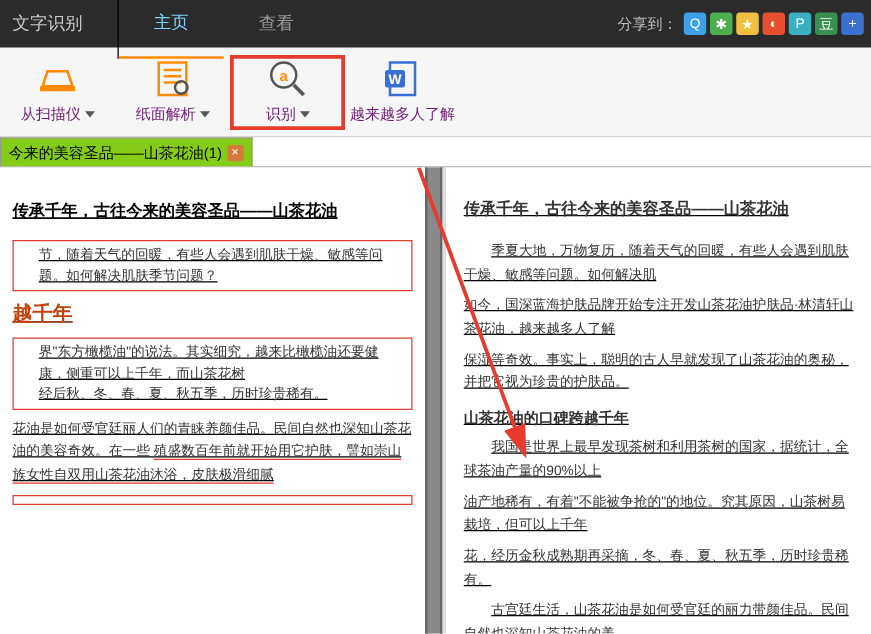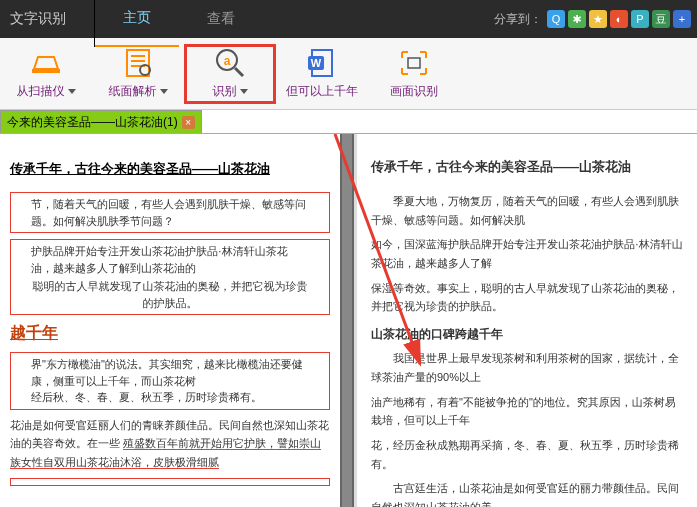--- a/index.html
+++ b/index.html
@@ -13,21 +13,21 @@
 .share-icon { width: 18px; height: 18px; border-radius: 3px; display: flex; align-items: center; justify-content: center; font-size: 11px; color: #fff; }
 .toolbar { background: #f6f6f6; height: 72px; display: flex; align-items: center; border-bottom: 1px solid #ccc; }
 .tool-btn { display: flex; flex-direction: column; align-items: center; justify-content: center; min-width: 92px; height: 60px; cursor: pointer; }
 .tool-btn .icon-wrap { height: 32px; display: flex; align-items: center; justify-content: center; }
 .tool-btn .label { font-size: 12px; color: #701a75; margin-top: 4px; display: flex; align-items: center; gap: 3px; }
 .tool-btn.selected { border: 3px solid #e63b2e; }
 .caret { width: 0; height: 0; border-left: 4px solid transparent; border-right: 4px solid transparent; border-top: 5px solid #555; }
 .tab-strip { background: #fff; height: 24px; border-bottom: 1px solid #aaa; display: flex; align-items: flex-end; padding-left: 0; }
 .doc-tab { background: #84cc16; border: 1px solid #999; border-bottom: none; padding: 3px 6px 2px 6px; font-size: 12px; display: flex; align-items: center; gap: 4px; }
 .doc-tab .close-x { width: 13px; height: 13px; background: #d47a3a; color: #fff; font-size: 10px; display: flex; align-items: center; justify-content: center; border-radius: 2px; cursor: pointer; }
-.content { display: flex; height: calc(507px - 38px - 72px - 24px); position: relative; }
+.content { display: flex; height: calc(507px - 38px - 72px - 24px); position: relative; text-decoration: underline; }
 .pane { flex: 1; overflow: hidden; position: relative; font-size: 11px; color: #333; }
 .pane-left { background: #fff; padding: 8px 10px; width: 340px; flex: none; }
 .pane-right { background: #fff; padding: 8px 14px; }
 .splitter { width: 14px; background: #888; border-left: 2px solid #666; border-right: 2px solid #666; cursor: col-resize; }
 .sep-thin { width: 3px; background: #ddd; }
 .left-title { font-size: 13px; font-weight: bold; color: #000; text-decoration: underline; margin: 18px 0 14px 0; }
 .red-box { border: 1px solid #e63b2e; padding: 3px 20px; margin-bottom: 6px; line-height: 1.5; }
 .red-line { display: inline; border-bottom: 1px solid #e63b2e; }
 .blue-underline { color: #c2410c; text-decoration: underline; font-weight: bold; font-size: 16px; margin-top: 14px; }
 .para { line-height: 1.7; margin-bottom: 6px; }
@@ -97,48 +97,35 @@
       </div>
   </div>
   <div class="tool-btn">
     <div class="icon-wrap">
       <svg width="32" height="30" viewBox="0 0 32 30">
           <rect x="6" y="2" width="20" height="26" fill="none" stroke="#3a6fd8" stroke-width="2"></rect>
           <rect x="2" y="8" width="16" height="14" rx="2" fill="#3a6fd8"></rect>
           <text x="10" y="19" text-anchor="middle" font-size="11" font-weight="bold" fill="#fff">W</text>
         </svg>
     </div>
-    <div class="label">但可以上千年</div>
-  </div>
-  <div class="tool-btn">
-    <div class="icon-wrap">
-      <svg width="32" height="30" viewBox="0 0 32 30">
-          <path d="M4 4 L4 10 M4 4 L10 4 M28 4 L22 4 M28 4 L28 10 M4 26 L4 20 M4 26 L10 26 M28 26 L28 20 M28 26 L22 26" stroke="#ff8c00" stroke-width="2" fill="none"></path>
-          <rect x="10" y="10" width="12" height="10" fill="none" stroke="#555" stroke-width="1.5"></rect>
-        </svg>
-    </div>
-    <div class="label">画面识别</div>
+    <div class="label">越来越多人了解</div>
   </div>
 </div>
 
 <div class="tab-strip">
   <div class="doc-tab">
     <span>今来的美容圣品——山茶花油(1)</span>
     <span class="close-x">×</span>
   </div>
 </div>
 
 <div class="content">
   <div class="pane pane-left">
     <div class="left-title">传承千年，古往今来的美容圣品——山茶花油</div>
     <div class="red-box">节，随着天气的回暖，有些人会遇到肌肤干燥、敏感等问题。如何解决肌肤季节问题？</div>
-    <div class="red-box">
-      <span>护肤品牌开始专注开发山茶花油护肤品·林清轩山茶花油，越来越多人了解到山茶花油的</span>
-      <div style="text-align:center;margin-top:2px">聪明的古人早就发现了山茶花油的奥秘，并把它视为珍贵的护肤品。</div>
-    </div>
     <div style="margin:8px 0"><span class="blue-underline">越千年</span></div>
     <div class="red-box">
       <div>界"东方橄榄油"的说法。其实细究，越来比橄榄油还要健康，侧重可以上千年，而山茶花树</div>
       <div>经后秋、冬、春、夏、秋五季，历时珍贵稀有。</div>
     </div>
     <div class="para" style="margin-top:2px">
       <span>花油是如何受官廷丽人们的青睐养颜佳品。民间自然也深知山茶花油的美容奇效。在一些</span>
       <span class="red-line">殖盛数百年前就开始用它护肤，譬如崇山族女性自双用山茶花油沐浴，皮肤极滑细腻</span>
     </div>
     <div class="red-box">

